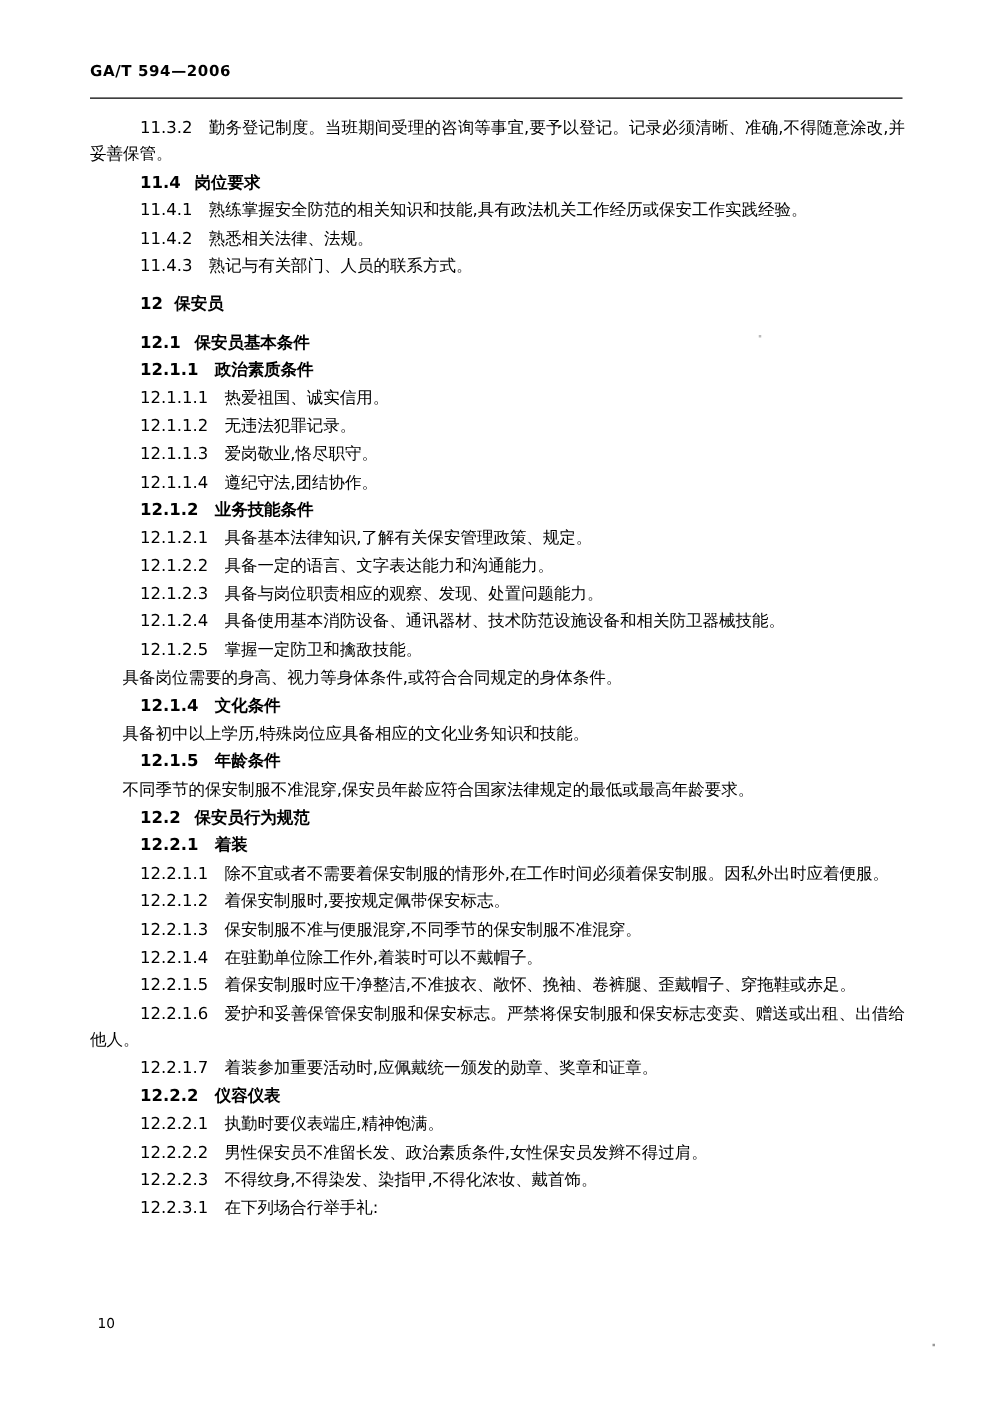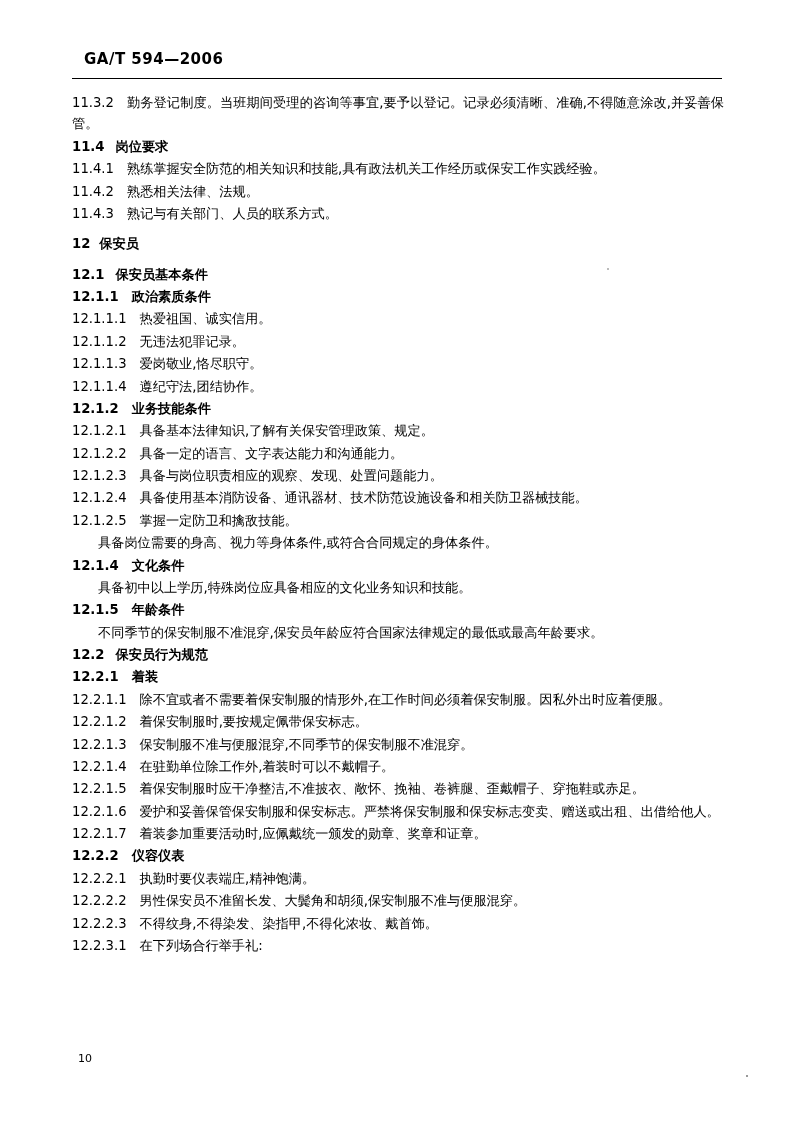--- a/index.html
+++ b/index.html
@@ -18,22 +18,22 @@
   .page {
     position: relative;
     width: 794px;
     height: 1123px;
     box-sizing: border-box;
     padding: 0;
   }
   .header {
     position: absolute;
     top: 50px;
-    left: 84px;
-    font-size: 15px;
+    left: 72px;
+    font-size: 12px;
     font-weight: bold;
     letter-spacing: 0.5px;
     font-family: "DejaVu Sans", "Liberation Sans", sans-serif;
   }
   .rule {
     position: absolute;
     top: 78px;
     left: 72px;
     width: 650px;
     height: 1px;
@@ -57,20 +57,21 @@
   }
   .para.bold {
     font-weight: bold;
   }
   .para.spaced {
     margin-top: 9px;
   }
   .num {
     display: inline-block;
     min-width: 0;
+    margin-left: 40px;
   }
   .num.w1 { margin-right: 9px; }
   .num.w2 { margin-right: 11px; }
   .num.w3 { margin-right: 13px; }
   .sec-title {
     font-weight: bold;
   }
   .folio {
     position: absolute;
     left: 78px;
@@ -130,21 +131,21 @@
       <div class="para bold"><span class="num w3">12.2.1</span><span class="sec-title">着装</span></div>
       <div class="para"><span class="num w3">12.2.1.1</span><span class="">除不宜或者不需要着保安制服的情形外,在工作时间必须着保安制服。因私外出时应着便服。</span></div>
       <div class="para"><span class="num w3">12.2.1.2</span><span class="">着保安制服时,要按规定佩带保安标志。</span></div>
       <div class="para"><span class="num w3">12.2.1.3</span><span class="">保安制服不准与便服混穿,不同季节的保安制服不准混穿。</span></div>
       <div class="para"><span class="num w3">12.2.1.4</span><span class="">在驻勤单位除工作外,着装时可以不戴帽子。</span></div>
       <div class="para"><span class="num w3">12.2.1.5</span><span class="">着保安制服时应干净整洁,不准披衣、敞怀、挽袖、卷裤腿、歪戴帽子、穿拖鞋或赤足。</span></div>
       <div class="para"><span class="num w3">12.2.1.6</span><span class="">爱护和妥善保管保安制服和保安标志。严禁将保安制服和保安标志变卖、赠送或出租、出借给他人。</span></div>
       <div class="para"><span class="num w3">12.2.1.7</span><span class="">着装参加重要活动时,应佩戴统一颁发的勋章、奖章和证章。</span></div>
       <div class="para bold"><span class="num w3">12.2.2</span><span class="sec-title">仪容仪表</span></div>
       <div class="para"><span class="num w3">12.2.2.1</span><span class="">执勤时要仪表端庄,精神饱满。</span></div>
-      <div class="para"><span class="num w3">12.2.2.2</span><span class="">男性保安员不准留长发、大鬓角和胡须,保安制服不准与便服混穿。</span></div>
+      <div class="para"><span class="num w3">12.2.2.2</span><span class="">男性保安员不准留长发、政治素质条件,女性保安员发辫不得过肩。</span></div>
       <div class="para"><span class="num w3">12.2.2.3</span><span class="">不得纹身,不得染发、染指甲,不得化浓妆、戴首饰。</span></div>
       <div class="para"><span class="num w3">12.2.3.1</span><span class="">在下列场合行举手礼:</span></div>
     </div>
 
   <div class="folio">10</div>
   <div class="mark-right"></div>
   <div class="mark-top-right"></div>
 
 </div>
 

